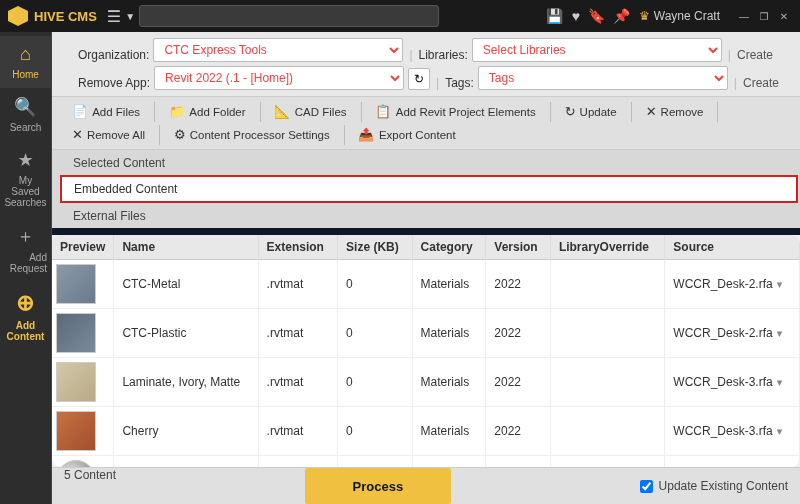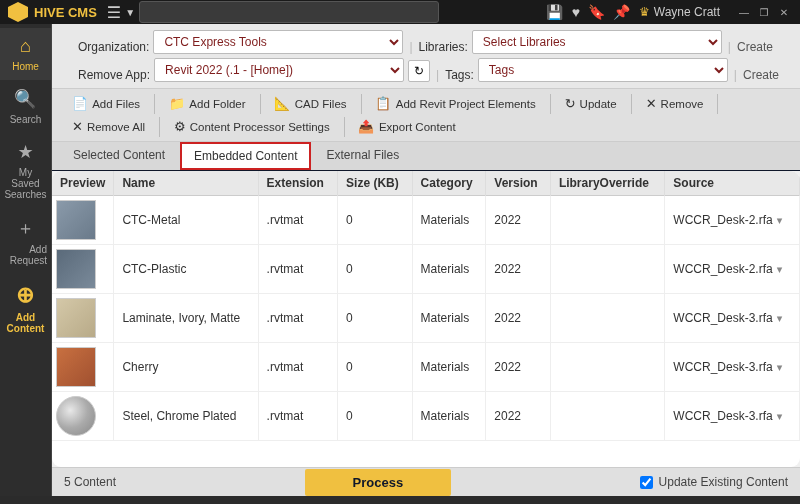--- a/index.html
+++ b/index.html
@@ -1,21 +1,21 @@
 <!DOCTYPE html>
 <html><head>
   <meta charset="utf-8">
   <style>
     * { box-sizing: border-box; margin: 0; padding: 0; }
     body { font-family: 'Segoe UI', Arial, sans-serif; font-size: 12px; background: #2b2b2b; color: #333; width: 800px; height: 504px; overflow: hidden; }
 
     
     .title-bar {
       background: #1a1a1a;
-      height: 24px;
+      height: 32px;
       display: flex;
       align-items: center;
       padding: 0 8px;
       color: #ccc;
     }
     .title-bar-logo {
       display: flex;
       align-items: center;
       gap: 6px;
       color: #f0c040;
@@ -108,21 +108,21 @@
     }
     .control-row:last-child { margin-bottom: 0; }
     .control-label { font-size: 12px; color: #333; white-space: nowrap; }
     .control-select {
       height: 24px;
       border: 1px solid #bbb;
       background: white;
       border-radius: 2px;
       padding: 0 6px;
       font-size: 12px;
-      color: #7f1d1d;
+      color: #ef4444;
       cursor: pointer;
       min-width: 200px;
     }
     .control-select.wide { min-width: 250px; }
     .refresh-btn {
       width: 22px; height: 22px;
       border: 1px solid #bbb;
       background: white;
       border-radius: 2px;
       cursor: pointer;
@@ -155,22 +155,23 @@
       border-radius: 2px;
       white-space: nowrap;
     }
     .toolbar-btn .btn-icon { font-size: 13px; }
     .toolbar-sep { width: 1px; height: 20px; background: #bbb; margin: 0 4px; }
 
     
     .tabs {
       display: flex;
       background: #d8d8d8;
-      border-bottom: 1px solid #0f172a;
+      border-bottom: 7px solid #0f172a;
       padding-left: 8px;
+      flex-direction: column;
     }
     .tab {
       padding: 5px 12px;
       cursor: pointer;
       font-size: 12px;
       color: #444;
       border: 1px solid transparent;
       border-bottom: none;
       margin-right: 2px;
       background: #d8d8d8;
@@ -236,23 +237,22 @@
     .thumb-cherry { background: linear-gradient(135deg, #c87040, #a05030); }
     .thumb-chrome {
       background: radial-gradient(circle at 35% 35%, #e8e8e8, #aaa, #888);
       border-radius: 50%;
     }
 
     
     .bottom-bar {
       background: #e0e0e0;
       border-top: 1px solid #ccc;
-      height: 29px;
-      display: flex;
-      align-items: center;
+      height: 37px;
+      display: flex;
       padding: 0 12px;
       gap: 18px;
     }
     .content-count { font-size: 12px; color: #444; }
     .process-btn {
       margin: 0 auto;
       background: #f0c040;
       border: none;
       padding: 6px 48px;
       font-size: 13px;

